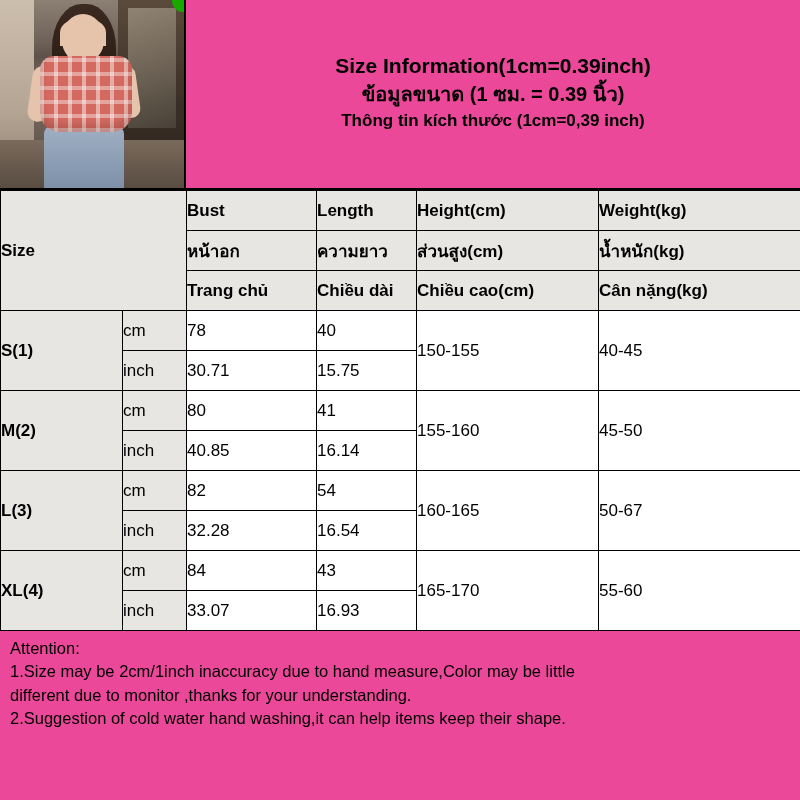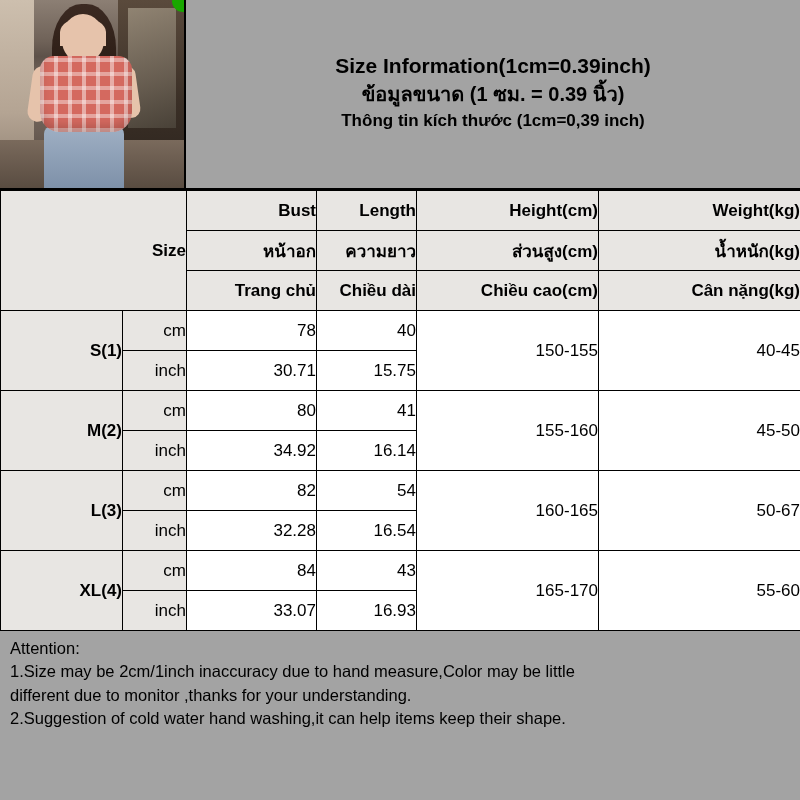--- a/index.html
+++ b/index.html
@@ -12,21 +12,21 @@
     background: #ffffff;
     font-family: "Liberation Sans", sans-serif;
     color: #000000;
     overflow: hidden;
   }
   .page {
     position: relative;
     width: 800px;
     height: 800px;
     box-sizing: border-box;
-    background: #a3a3a3;
+    background: #ec4899;
   }
 
   
   .top-block {
     display: flex;
     align-items: stretch;
     height: 190px;
     border-bottom: 2px solid #000;
     box-sizing: border-box;
   }
@@ -142,21 +142,21 @@
   .title-line.l3 { font-size: 17px; }
 
   
   table.size-table {
     border-collapse: collapse;
     width: 800px;
     table-layout: fixed;
   }
   table.size-table td {
     border: 1.5px solid #000;
-    text-align: right;
+    text-align: left;
     vertical-align: middle;
     font-size: 17px;
     padding: 0;
     height: 40px;
     box-sizing: border-box;
   }
   .hdr {
     background: #e8e6e3;
     font-weight: bold;
   }
@@ -275,21 +275,21 @@
       <tr>
         <td class="sizename" rowspan="2">M(2)</td>
         <td class="unit">cm</td>
         <td class="val">80</td>
         <td class="val">41</td>
         <td class="merged" rowspan="2">155-160</td>
         <td class="merged" rowspan="2">45-50</td>
       </tr>
       <tr>
         <td class="unit">inch</td>
-        <td class="val">34.92</td>
+        <td class="val">40.85</td>
         <td class="val">16.14</td>
       </tr>
 
       <tr>
         <td class="sizename" rowspan="2">L(3)</td>
         <td class="unit">cm</td>
         <td class="val">82</td>
         <td class="val">54</td>
         <td class="merged" rowspan="2">160-165</td>
         <td class="merged" rowspan="2">50-67</td>

